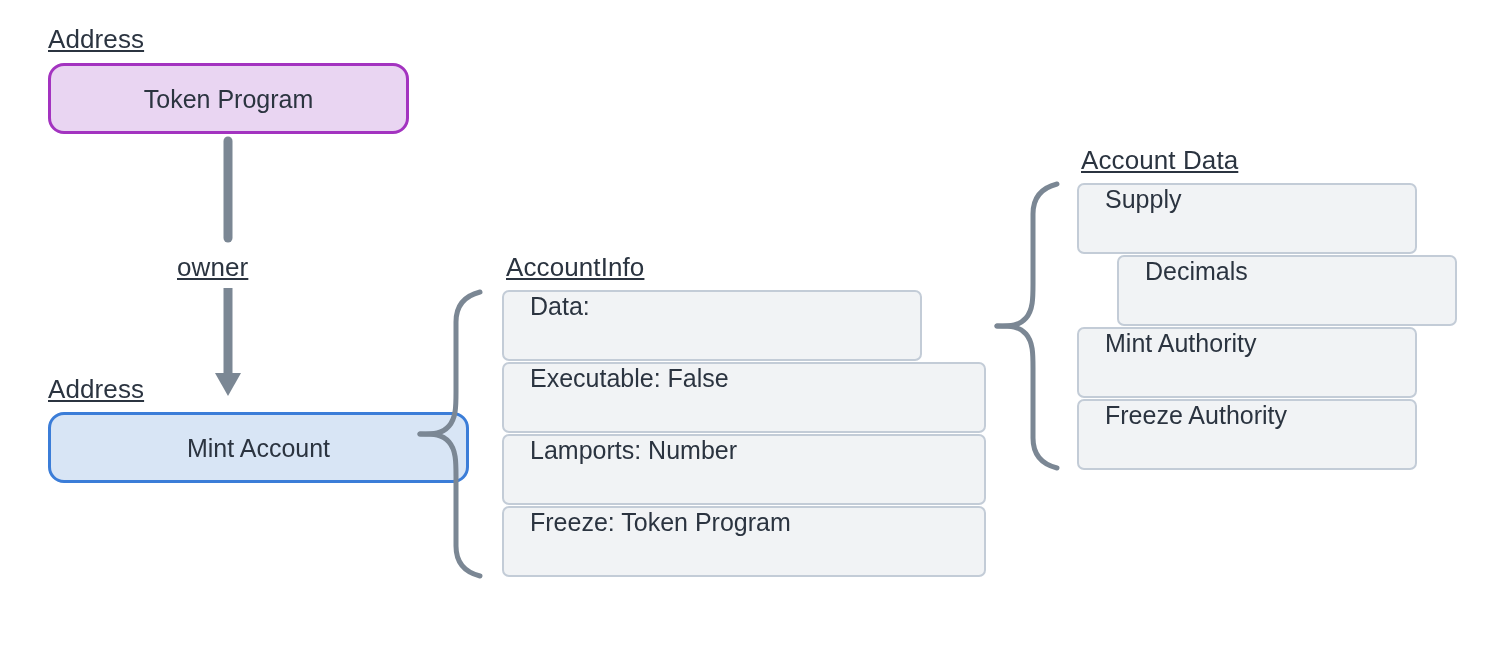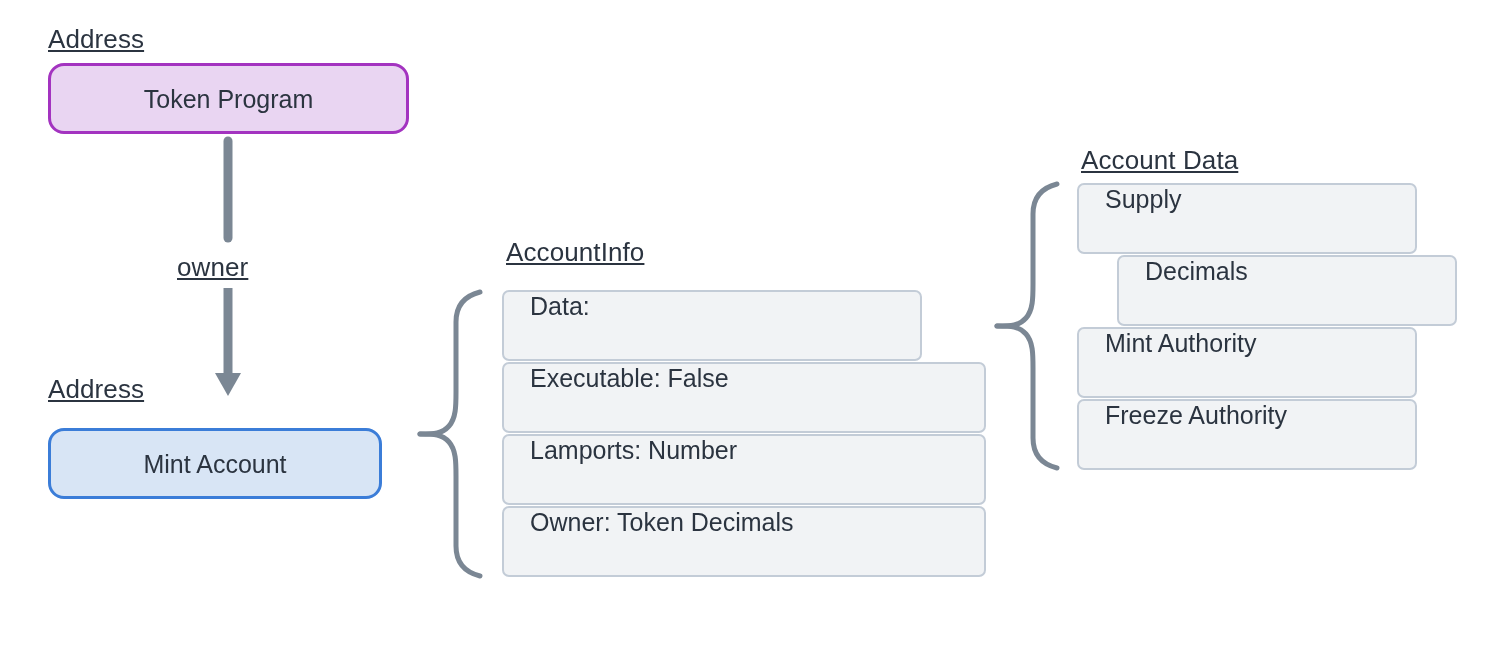--- a/index.html
+++ b/index.html
@@ -92,53 +92,53 @@
 
     <line x1="228" y1="288" x2="228" y2="373" stroke="#7b8794" stroke-width="9" stroke-linecap="butt"></line>
 
     <polygon points="215,373 241,373 228,396" fill="#7b8794"></polygon>
   </svg>
 
   <div class="abs caption" style="left:177px; top:252px;">owner</div>
 
   <div class="abs caption" style="left:48px; top:374px;">Address</div>
 
-  <div class="abs node node-account" style="left:48px; top:412px; width:334px; height:71px;margin-top:16px;">
+  <div class="abs node node-account" style="left:48px; top:412px; width:421px; height:71px;">
     <span>Mint Account</span>
   </div>
 
   <svg class="abs brace-svg" style="left:420px; top:288px;" width="82" height="292">
     <path d="M 0 146
              C 14 146, 22 146, 29 138
              C 36 130, 36 118, 36 104
              L 36 34
              C 36 18, 44 8, 60 4" fill="none" stroke="#7b8794" stroke-width="5" stroke-linecap="round"></path>
     <path d="M 0 146
              C 14 146, 22 146, 29 154
              C 36 162, 36 174, 36 188
              L 36 258
              C 36 274, 44 284, 60 288" fill="none" stroke="#7b8794" stroke-width="5" stroke-linecap="round"></path>
   </svg>
 
-  <div class="abs caption" style="left:506px; top:237px;text-align:right;">AccountInfo</div>
+  <div class="abs caption" style="left:506px; top:252px;text-align:right;">AccountInfo</div>
 
   <div class="abs field-row" style="left:502px; top:290px; width:420px; height:71px;">
     <span>Data:</span>
   </div>
 
   <div class="abs field-row" style="left:502px; top:362px; width:484px; height:71px;">
     <span>Executable: False</span>
   </div>
 
   <div class="abs field-row" style="left:502px; top:434px; width:484px; height:71px;">
     <span>Lamports: Number</span>
   </div>
 
   <div class="abs field-row" style="left:502px; top:506px; width:484px; height:71px;">
-    <span>Owner: Token Decimals</span>
+    <span>Freeze: Token Program</span>
   </div>
 
   <svg class="abs brace-svg" style="left:997px; top:180px;" width="82" height="292">
     <path d="M 0 146
              C 14 146, 22 146, 29 138
              C 36 130, 36 118, 36 104
              L 36 34
              C 36 18, 44 8, 60 4" fill="none" stroke="#7b8794" stroke-width="5" stroke-linecap="round"></path>
     <path d="M 0 146
              C 14 146, 22 146, 29 154

